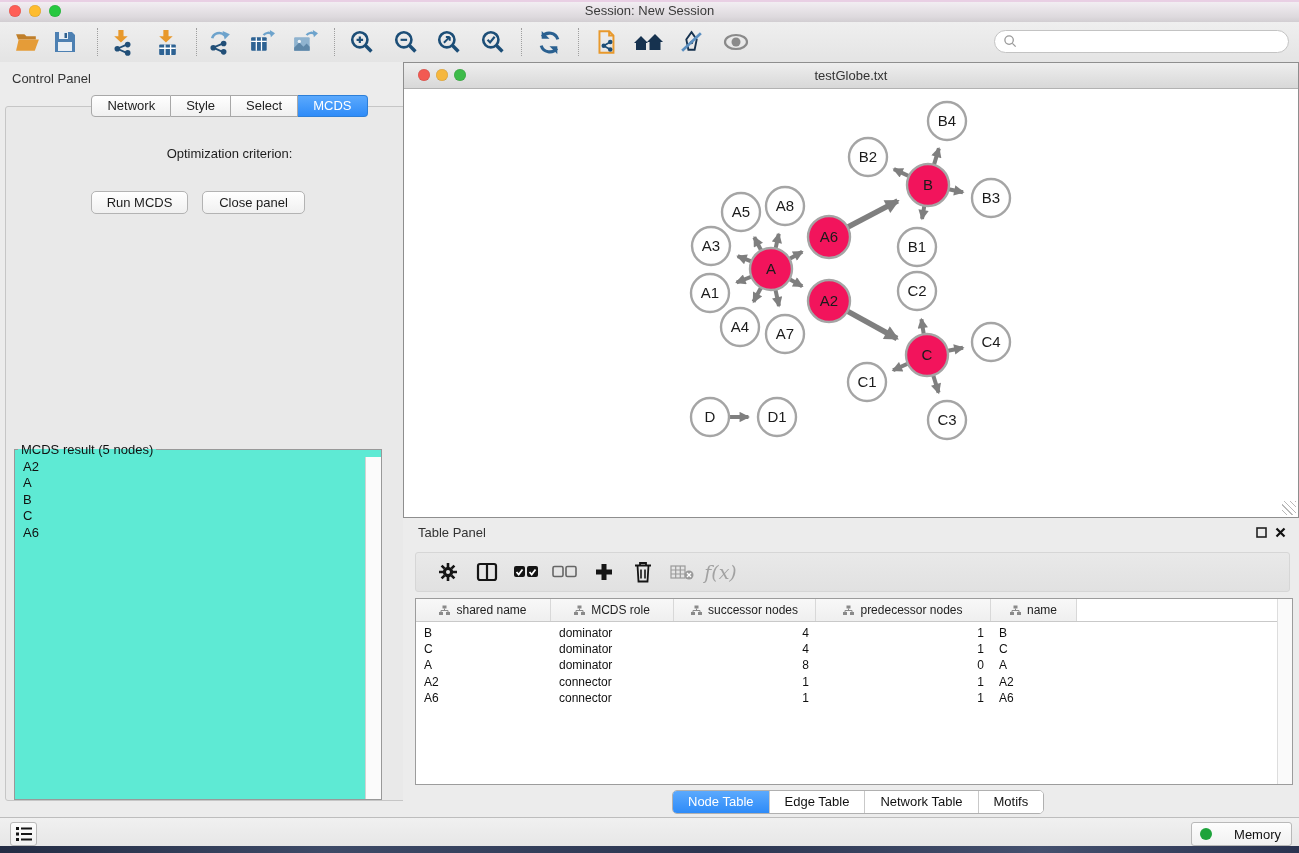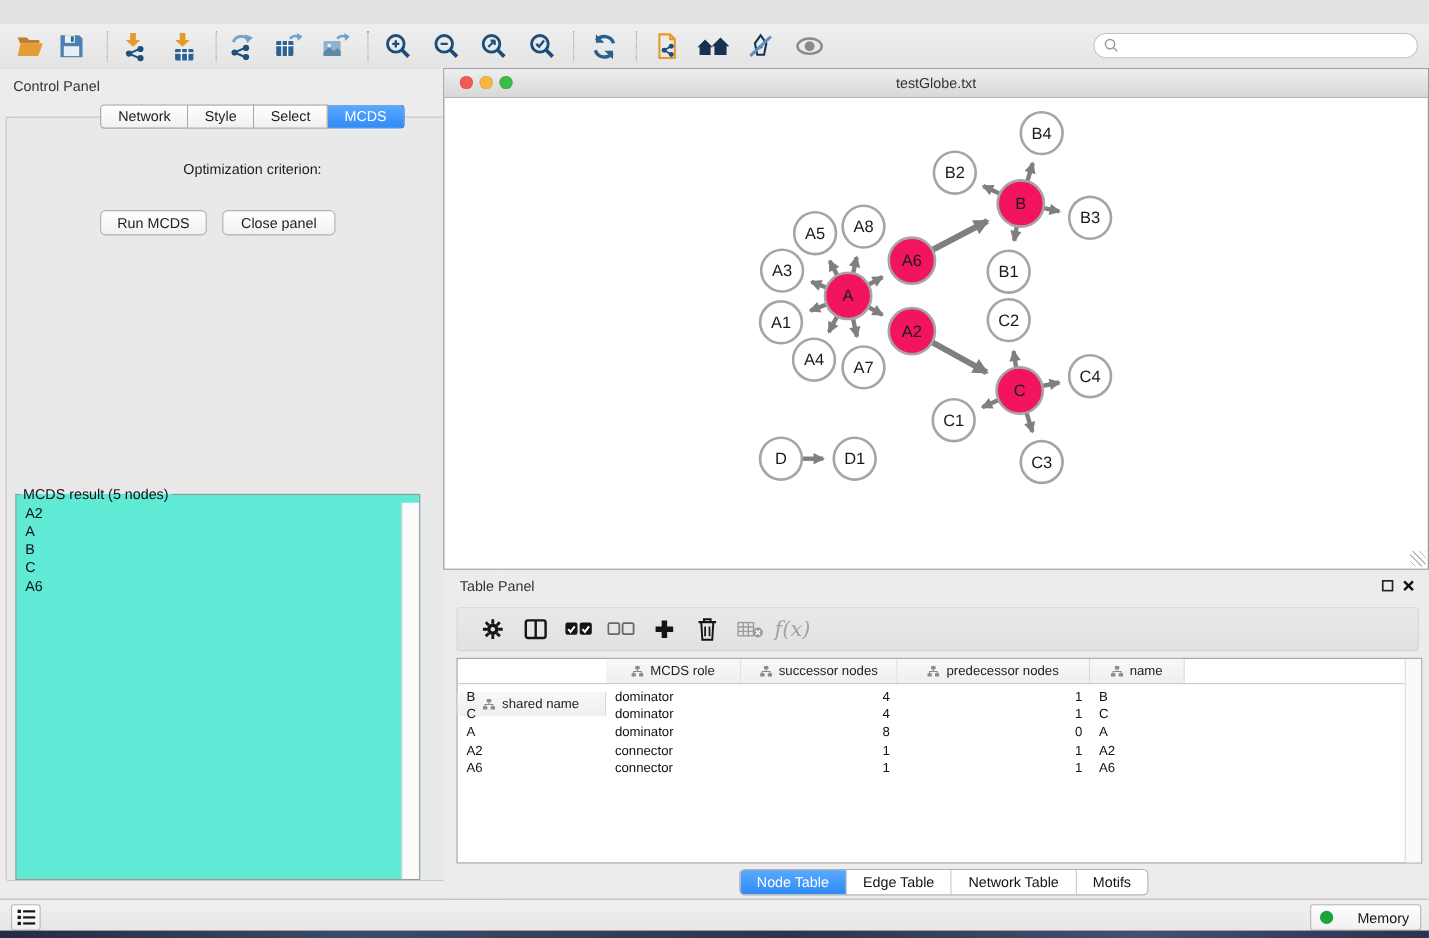--- a/index.html
+++ b/index.html
@@ -94,20 +94,26 @@
     border:1px solid #b9b9b9;border-radius:3px;display:flex;align-items:center;gap:22px;font-size:13px;color:#111;box-sizing:border-box;}
   .mem-dot{width:12px;height:12px;border-radius:50%;background:#1da33b;}
   .desktop{position:absolute;left:0;top:846px;right:0;height:7px;
     background:linear-gradient(90deg,#232c44,#3d4a67 25%,#2b3550 55%,#44506e 80%,#2a3350);}
 </style>
 </head>
 <body>
 
 <div id="app">
 
+  <div class="titlebar">
+    <span class="tl" style="left:9px;background:#ff5f57;"></span>
+    <span class="tl" style="left:29px;background:#febc2e;"></span>
+    <span class="tl" style="left:49px;background:#28c840;"></span>
+    <span class="win-title">Session: New Session</span>
+  </div>
 
   <div class="toolbar">
     <div class="tbtn" style="left:10px">
       <svg width="27" height="27" viewBox="0 0 26 26">
           <path fill="#c07f2a" d="M2 5h8l2 2h9v3H4z"></path>
           <path fill="#e59c38" d="M4.5 10H24l-4 11H2z"></path>
         </svg>
     </div>
     <div class="tbtn" style="left:48px">
       <svg width="26" height="26" viewBox="0 0 26 26">
@@ -470,21 +476,21 @@
             <circle cx="19" cy="11" r="4.5" fill="#9a9a9a"></circle>
             <path d="M17 9l4 4M21 9l-4 4" stroke="#fff" stroke-width="1.4"></path>
           </svg>
       </span>
       <span class="ticon">
         <span class="fx">f(x)</span>
       </span>
     </div>
     <div class="table-area">
       <div class="thead">
-          <div class="th" style="left: 0px; width: 135px; margin-top: 30px;">
+          <div class="th" style="left: 0px; width: 135px;">
             <svg width="11" height="11" viewBox="0 0 11 11">
               <path d="M5.5 3.5v2M2 7V5.5h7V7" stroke="#8a8a8a" fill="none"></path>
               <g fill="#8a8a8a">
                 <rect x="3.5" y="0.5" width="4" height="3"></rect>
                 <rect x="0" y="7" width="4" height="3"></rect>
                 <rect x="7" y="7" width="4" height="3"></rect>
               </g>
             </svg>
             <span>shared name</span>
           </div>

